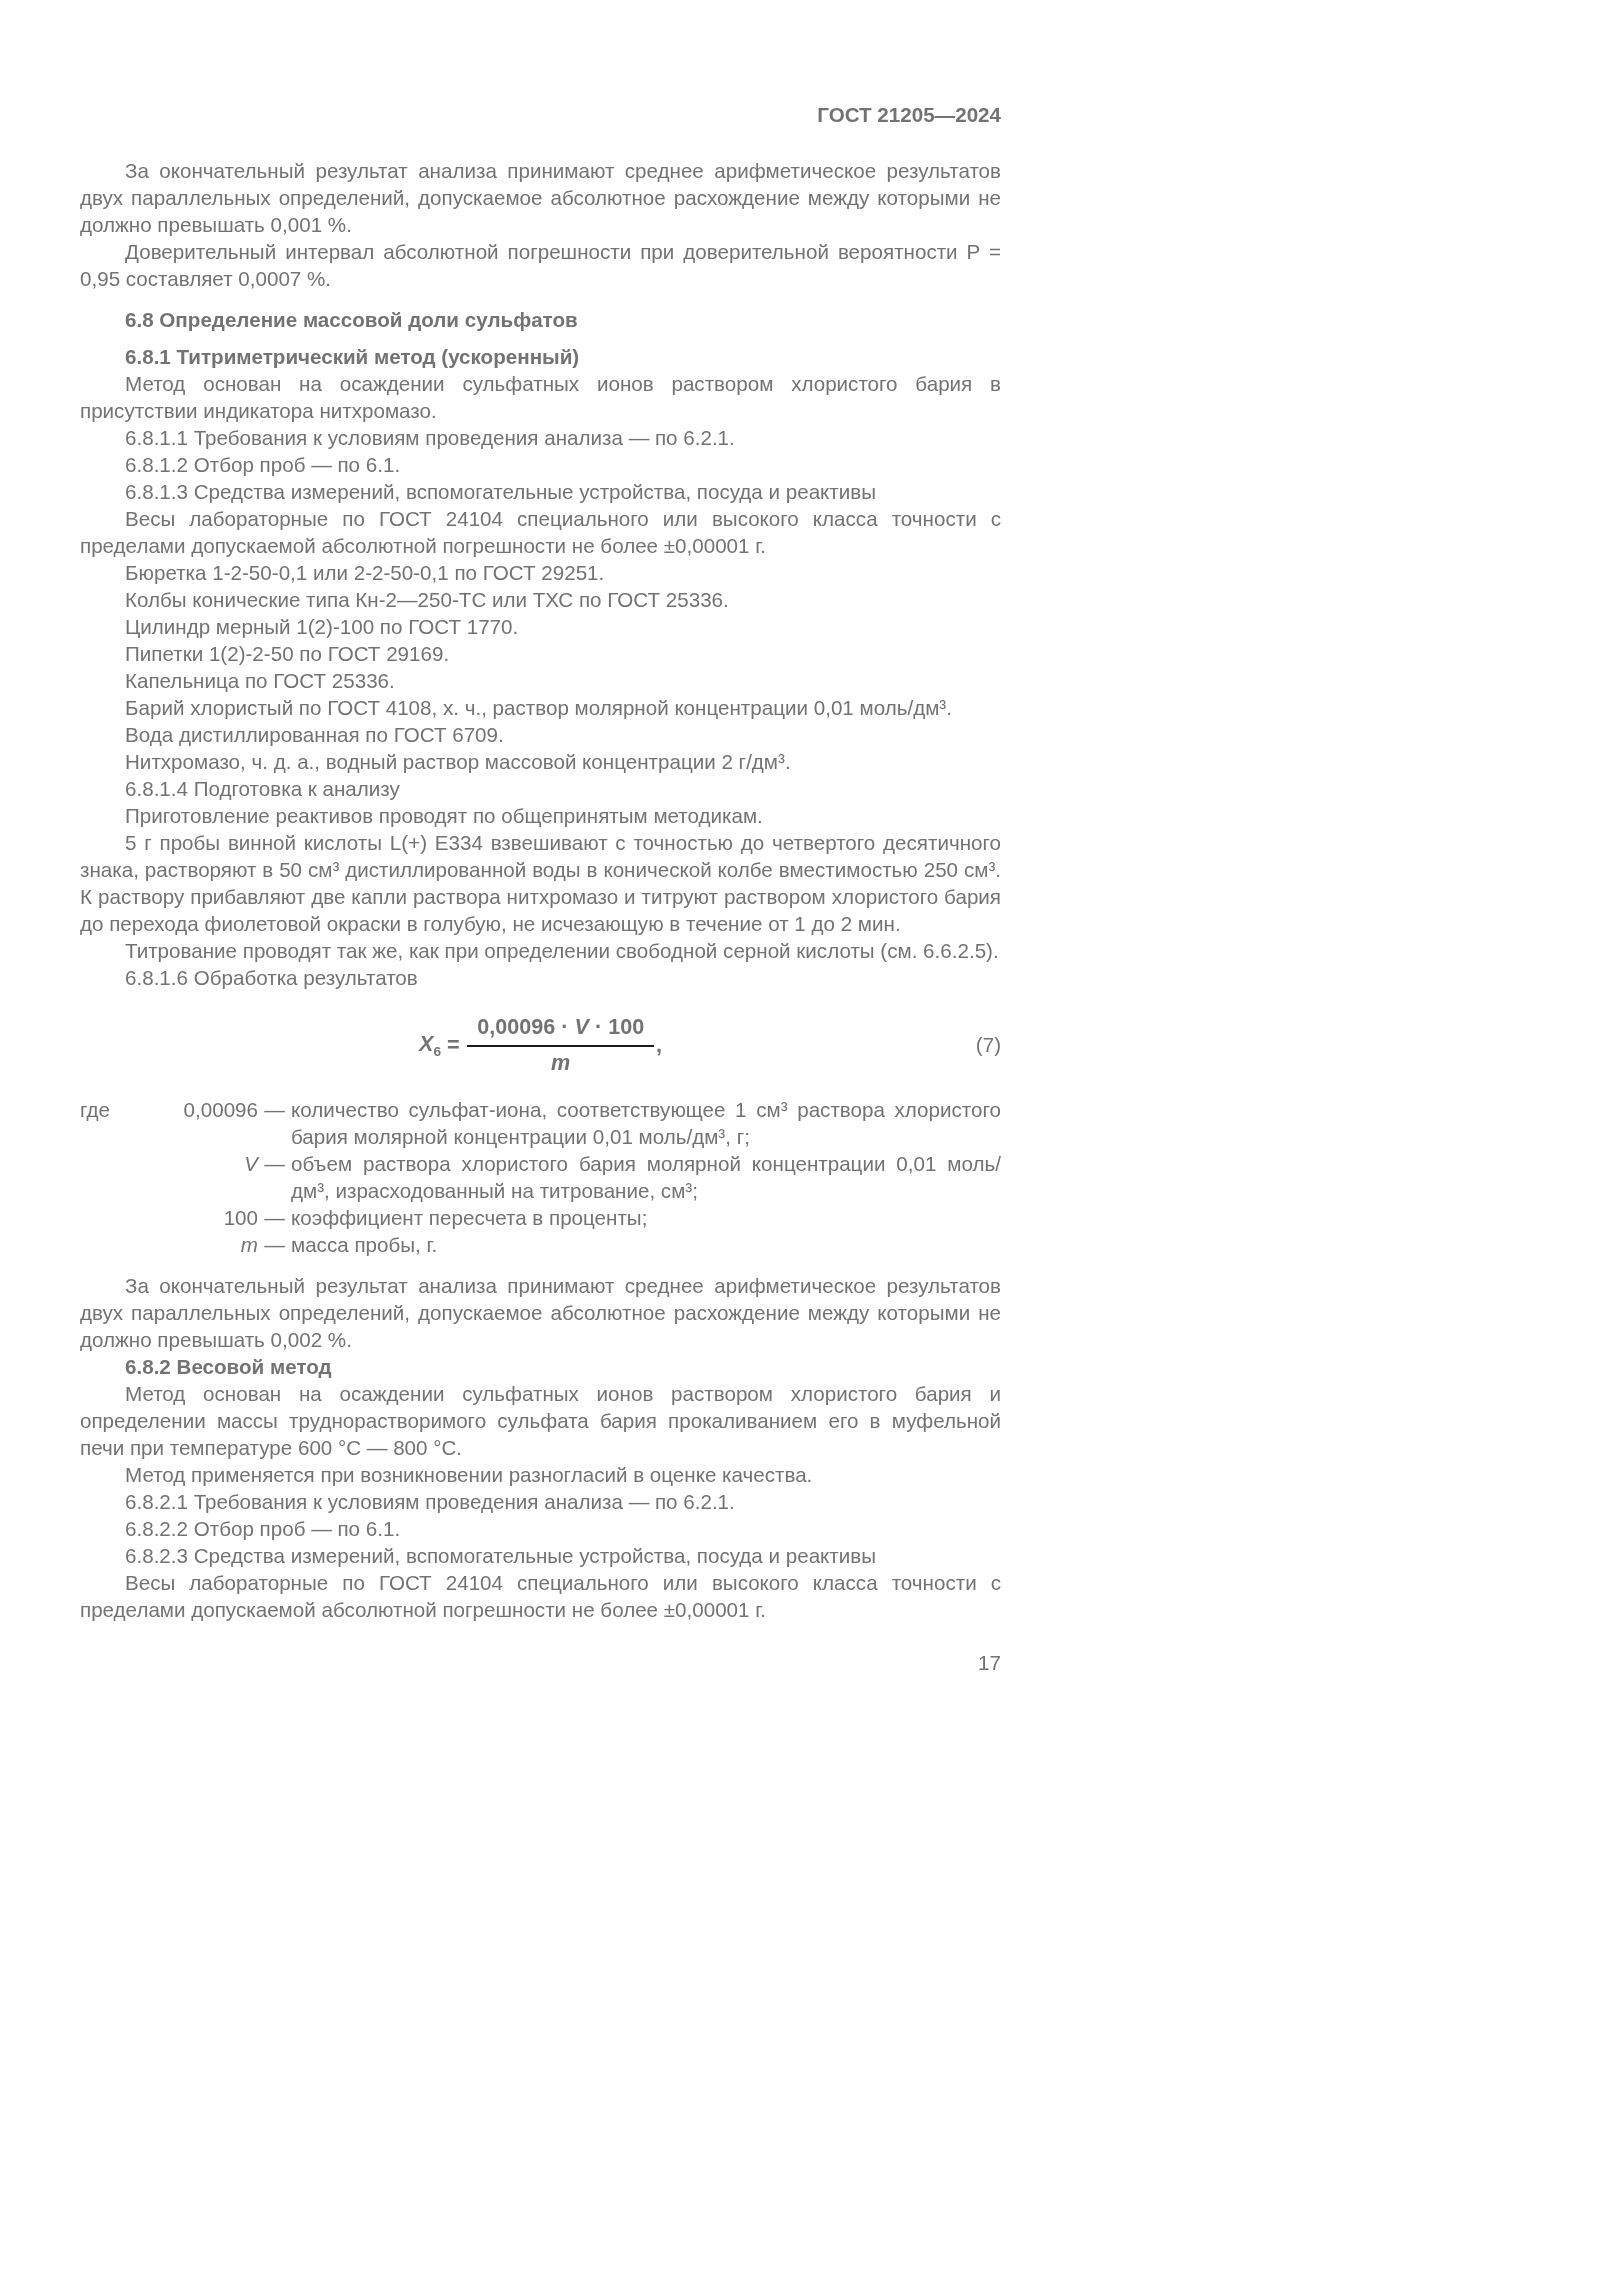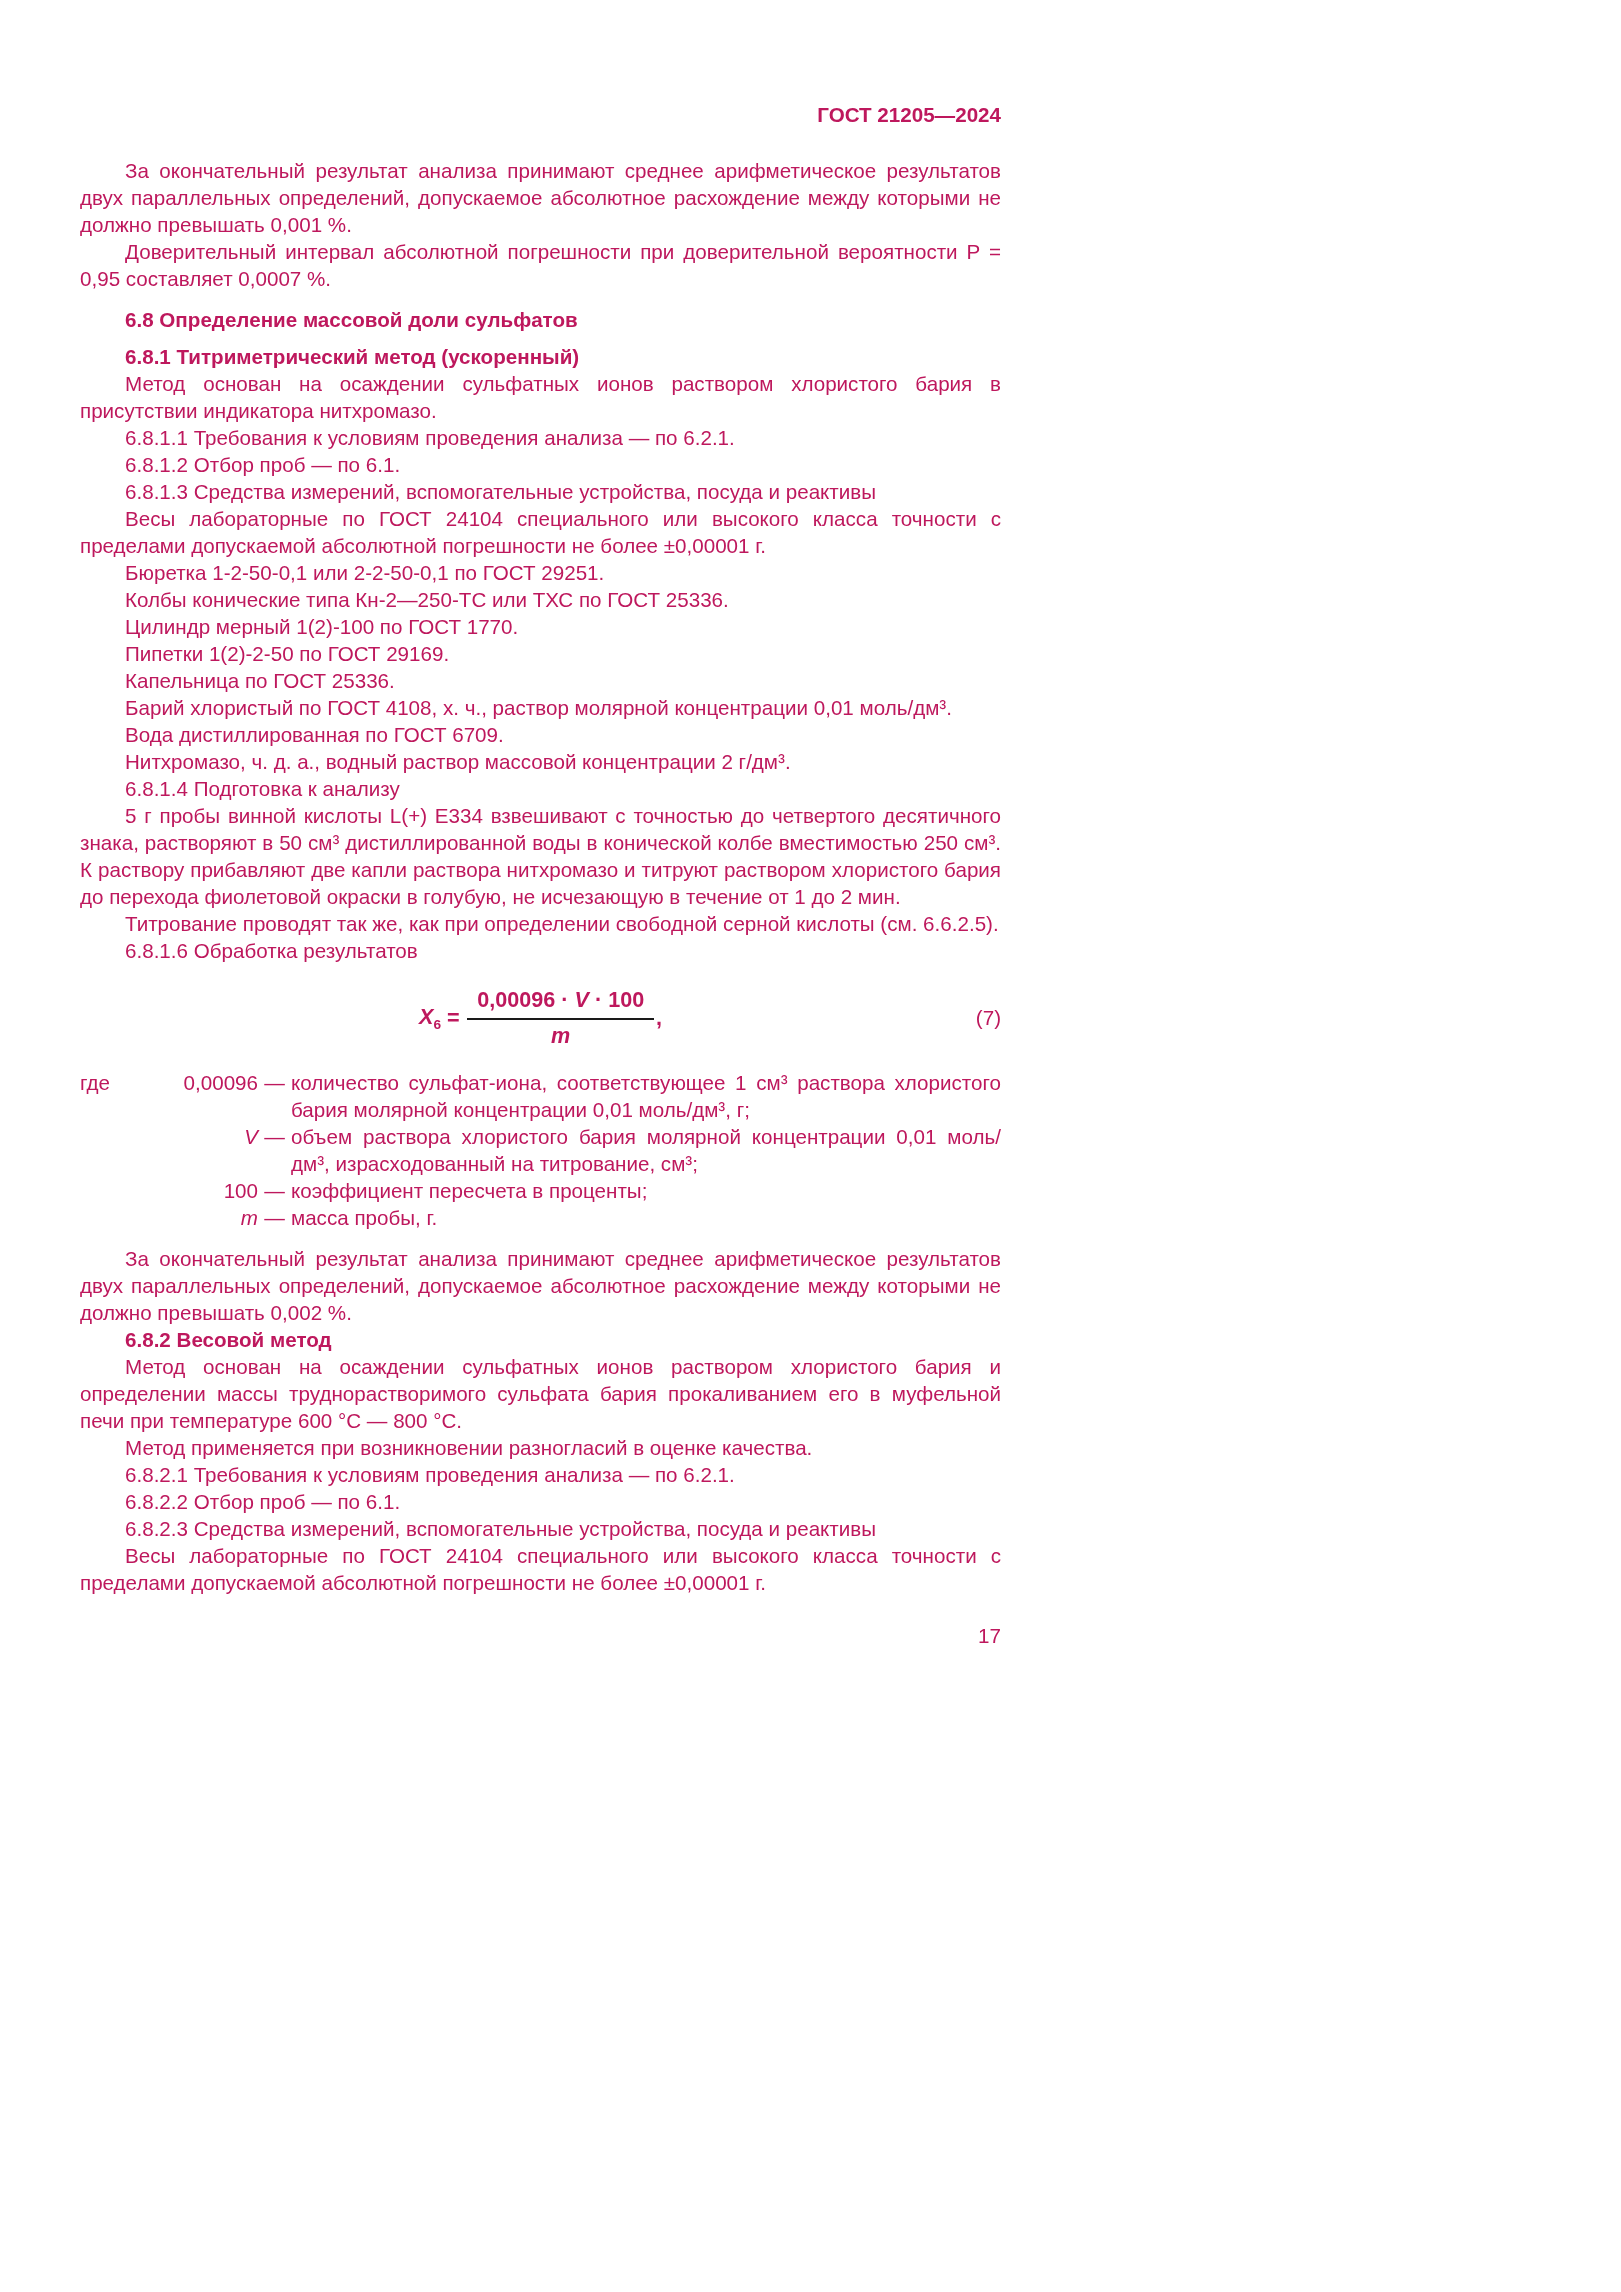--- a/index.html
+++ b/index.html
@@ -4,21 +4,21 @@
 <style>
   html, body { margin: 0; padding: 0; background: #ffffff; }
   .page {
     position: relative;
     width: 1621px;
     height: 1968px;
     background: #ffffff;
     font-family: "Liberation Sans", sans-serif;
     font-size: 20.6px;
     line-height: 1.31;
-    color: #be185d;
+    color: #737373;
     overflow: hidden;
   }
   .content {
     position: absolute;
     left: 80px;
     top: 102px;
     width: 921px;
   }
   .doc-header {
     text-align: right;
@@ -106,20 +106,21 @@
     <p class="p">Весы лабораторные по ГОСТ 24104 специального или высокого класса точности с пределами допускаемой абсолютной погрешности не более ±0,00001 г.</p>
     <p class="p">Бюретка 1-2-50-0,1 или 2-2-50-0,1 по ГОСТ 29251.</p>
     <p class="p">Колбы конические типа Кн-2—250-ТС или ТХС по ГОСТ 25336.</p>
     <p class="p">Цилиндр мерный 1(2)-100 по ГОСТ 1770.</p>
     <p class="p">Пипетки 1(2)-2-50 по ГОСТ 29169.</p>
     <p class="p">Капельница по ГОСТ 25336.</p>
     <p class="p">Барий хлористый по ГОСТ 4108, х. ч., раствор молярной концентрации 0,01 моль/дм³.</p>
     <p class="p">Вода дистиллированная по ГОСТ 6709.</p>
     <p class="p">Нитхромазо, ч. д. а., водный раствор массовой концентрации 2 г/дм³.</p>
     <p class="p">6.8.1.4 Подготовка к анализу</p>
+    <p class="p">Приготовление реактивов проводят по общепринятым методикам.</p>
     <p class="p">5 г пробы винной кислоты L(+) Е334 взвешивают с точностью до четвертого десятичного знака, растворяют в 50 см³ дистиллированной воды в конической колбе вместимостью 250 см³. К раствору прибавляют две капли раствора нитхромазо и титруют раствором хлористого бария до перехода фиолетовой окраски в голубую, не исчезающую в течение от 1 до 2 мин.</p>
     <p class="p">Титрование проводят так же, как при определении свободной серной кислоты (см. 6.6.2.5).</p>
     <p class="p">6.8.1.6 Обработка результатов</p>
 
 
     <div class="formula-row">
       <span class="formula">
         <span class="f-lhs"><i>X</i><sub>6</sub></span>
         <span class="f-eq"> = </span>
         <span class="frac">

